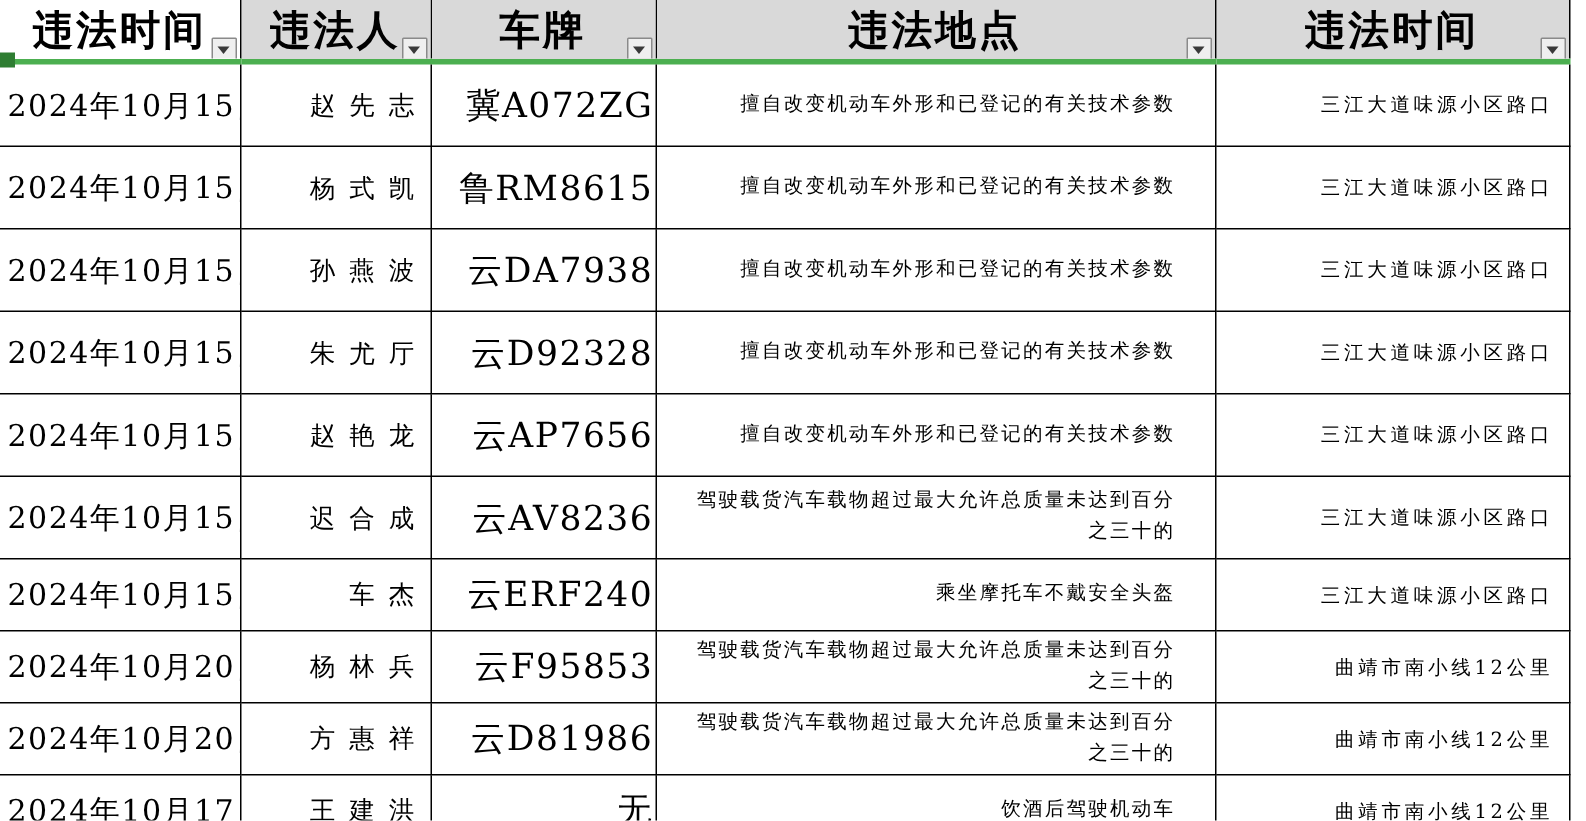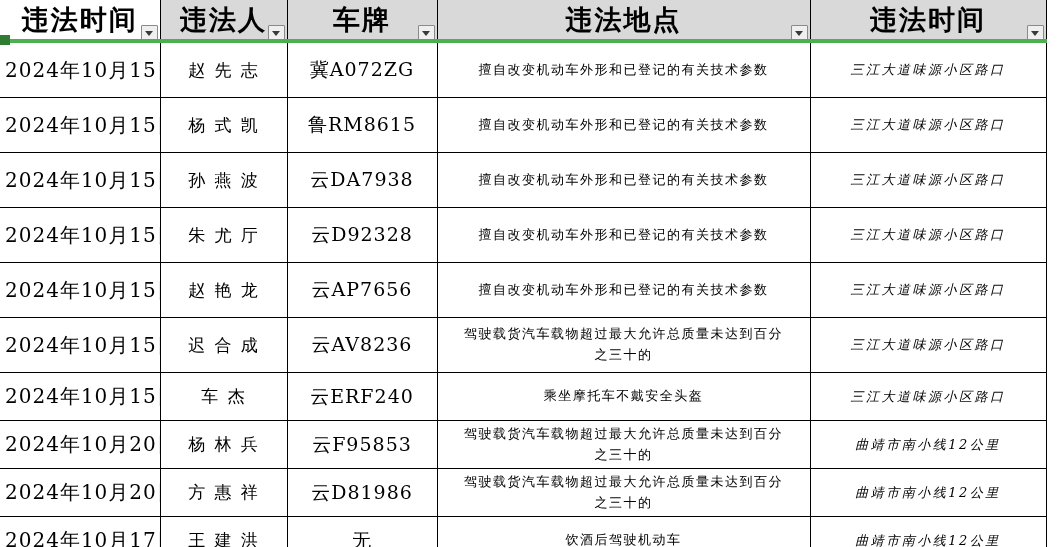--- a/index.html
+++ b/index.html
@@ -36,26 +36,26 @@
     display:flex;align-items:center;justify-content:center;cursor:pointer;
   }
   .tri{
     display:block;width:0;height:0;
     border-left:4px solid transparent;border-right:4px solid transparent;
     border-top:5px solid #3a3a3a;
   }
 
   tbody tr.tall td{height:52px;}
   tbody tr.short td{height:45px;}
-  td{vertical-align:middle;text-align:center;background:#fff;}
+  td{vertical-align:middle;text-align:right;background:#fff;}
   td.c-date{font-size:20px;text-align:left;padding-left:5px;letter-spacing:1px;white-space:nowrap;}
   td.c-name{font-size:17px;letter-spacing:0.55em;padding-left:0.55em;}
-  td.c-plate{font-size:19px;letter-spacing:1px;}
-  td.c-violation{font-size:13px;letter-spacing:1.5px;line-height:1.6;padding:0 26px;}
-  td.c-location{font-size:13px;letter-spacing:2.5px;padding:0 10px;font-style:italic;}
+  td.c-plate{font-size:23px;letter-spacing:1px;}
+  td.c-violation{font-size:13px;letter-spacing:1.5px;line-height:1.6;padding:0 26px;font-family:Liberation Mono, monospace;}
+  td.c-location{font-size:13px;letter-spacing:2.5px;padding:0 10px;}
 
   .watermark{
     position:absolute;right:6px;bottom:3px;z-index:5;
     display:flex;align-items:center;gap:10px;
     color:#d2d2d2;opacity:0.92;pointer-events:none;
   }
   .wm-text{
     font-size:35px;font-weight:bold;letter-spacing:3px;white-space:nowrap;
     text-shadow:0 0 1px #b9b9b9, 1px 1px 0 #efefef;
   }

